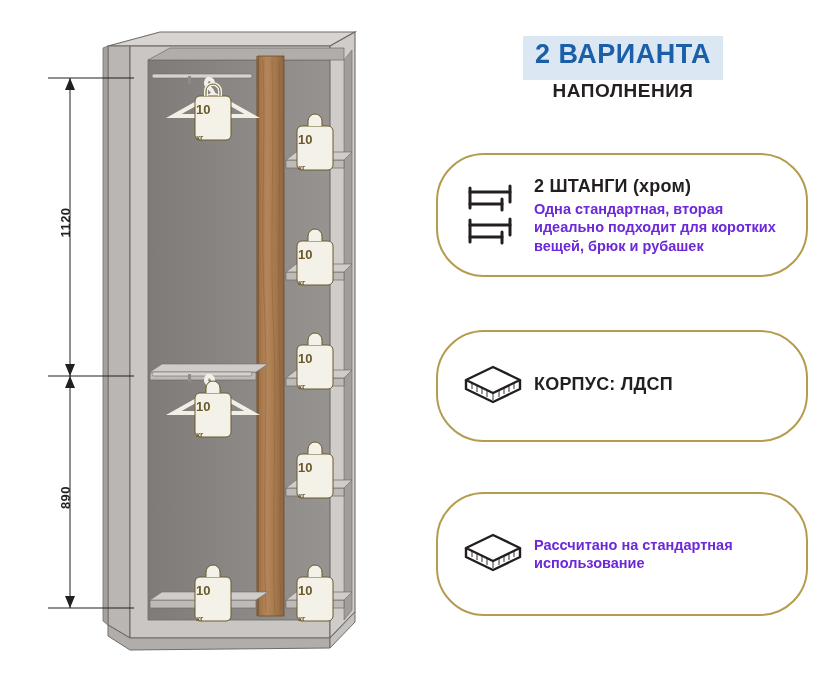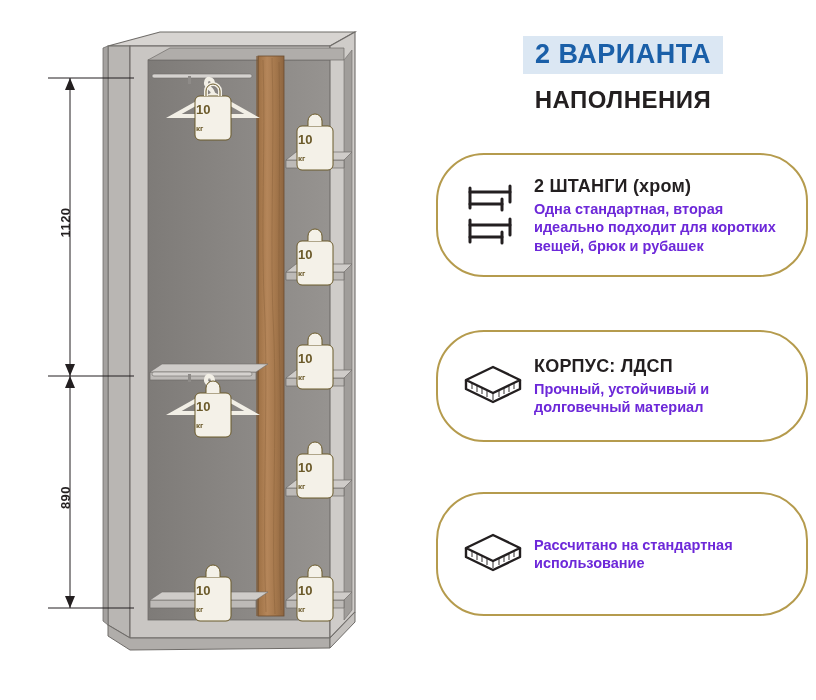--- a/index.html
+++ b/index.html
@@ -55,21 +55,21 @@
     color: #6b5a2a;
     line-height: 1;
   }
   .weight-badge .num {
     display: block;
     font-size: 13px;
   }
   .weight-badge .unit {
     display: block;
     font-size: 8px;
-    margin-top: 9px;
+    margin-top: 18px;
   }
 
   
   #right-panel {
     position: absolute;
     left: 430px;
     top: 0;
     width: 386px;
     height: 700px;
   }
@@ -80,26 +80,26 @@
     top: 36px;
     width: 386px;
     text-align: center;
   }
   #headline-main {
     display: inline-block;
     background: #dbe7f3;
     color: #1a5fa8;
     font-size: 27px;
     font-weight: bold;
-    padding: 3px 12px 4px 12px;
+    padding: 3px 12px 10px 12px;
     letter-spacing: 0.5px;
   }
   #headline-sub {
-    margin-top: 12px;
-    font-size: 24px;
+    margin-top: 0;
+    font-size: 19px;
     font-weight: bold;
     color: #231f20;
     letter-spacing: 0.5px;
   }
 
   .feature-card {
     position: absolute;
     left: 6px;
     width: 372px;
     border: 2.5px solid #b59b4d;
@@ -371,21 +371,20 @@
           <line x1="33" y1="42" x2="33" y2="49"></line>
           <line x1="39" y1="40" x2="39" y2="46"></line>
           <line x1="44" y1="37" x2="44" y2="43"></line>
           <line x1="49" y1="35" x2="49" y2="41"></line>
           <line x1="54" y1="32" x2="54" y2="38"></line>
         </g>
       </svg>
     </div>
     <div class="card-body">
       <div class="card-title">КОРПУС: ЛДСП</div>
-      <div class="card-desc">Прочный, устойчивый и долговечный материал</div>
     </div>
   </div>
 
   <div class="feature-card" id="card-2">
     <div class="card-icon">
       <svg width="66" height="70" viewBox="0 0 66 70">
         <g stroke="#231f20" stroke-width="2.4" fill="none" stroke-linejoin="round">
           <polygon points="33,16 60,29 33,42 6,29"></polygon>
           <path d="M6,29 v9 l27,13 27,-13 v-9"></path>
         </g>

